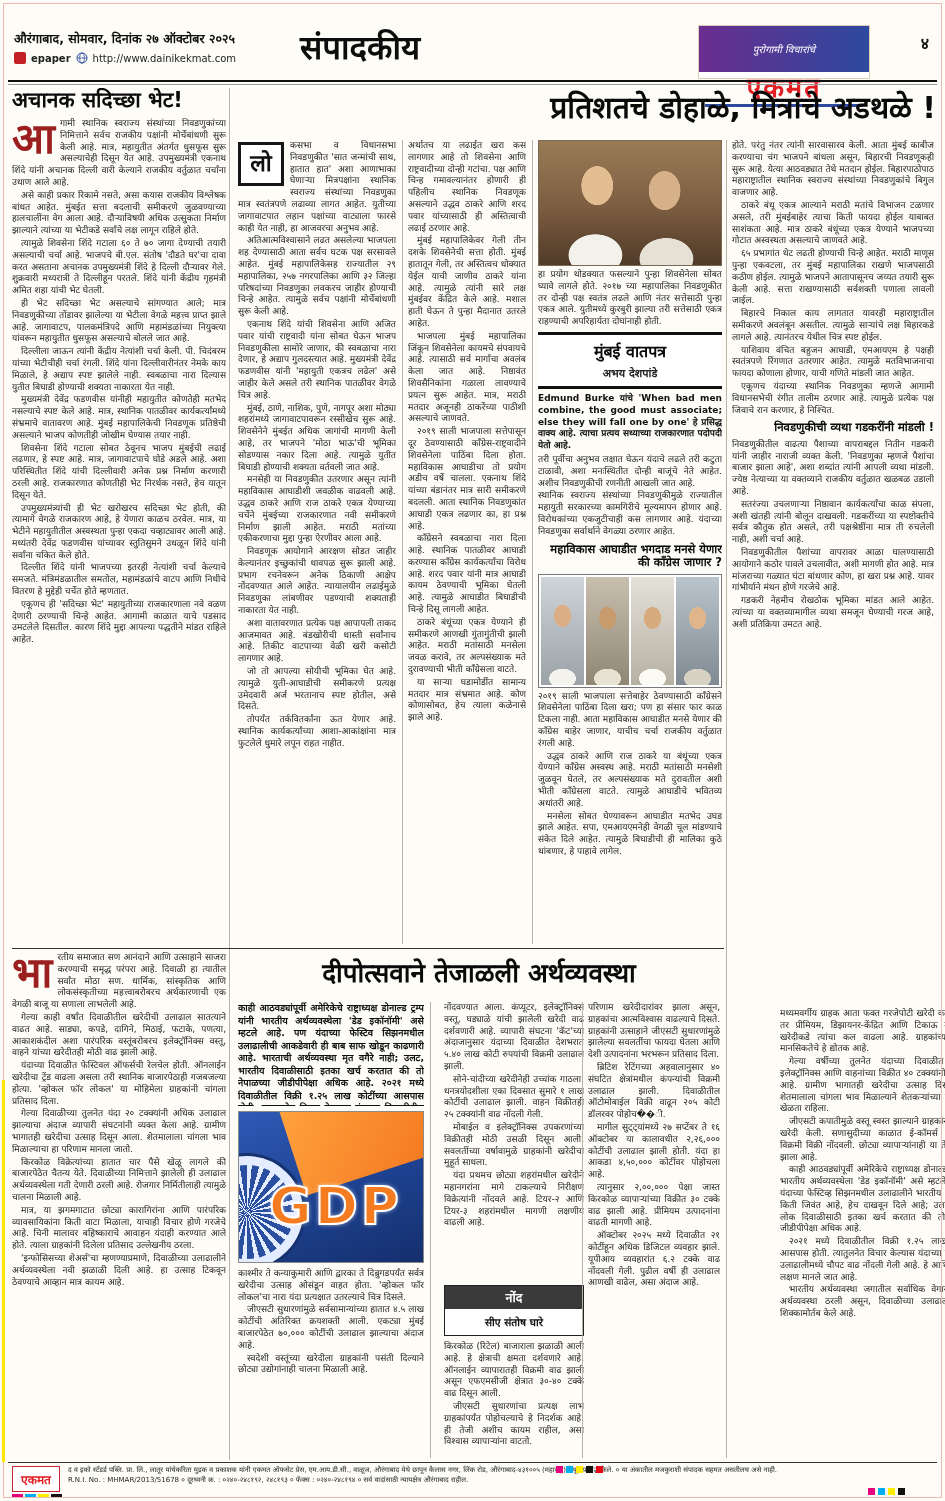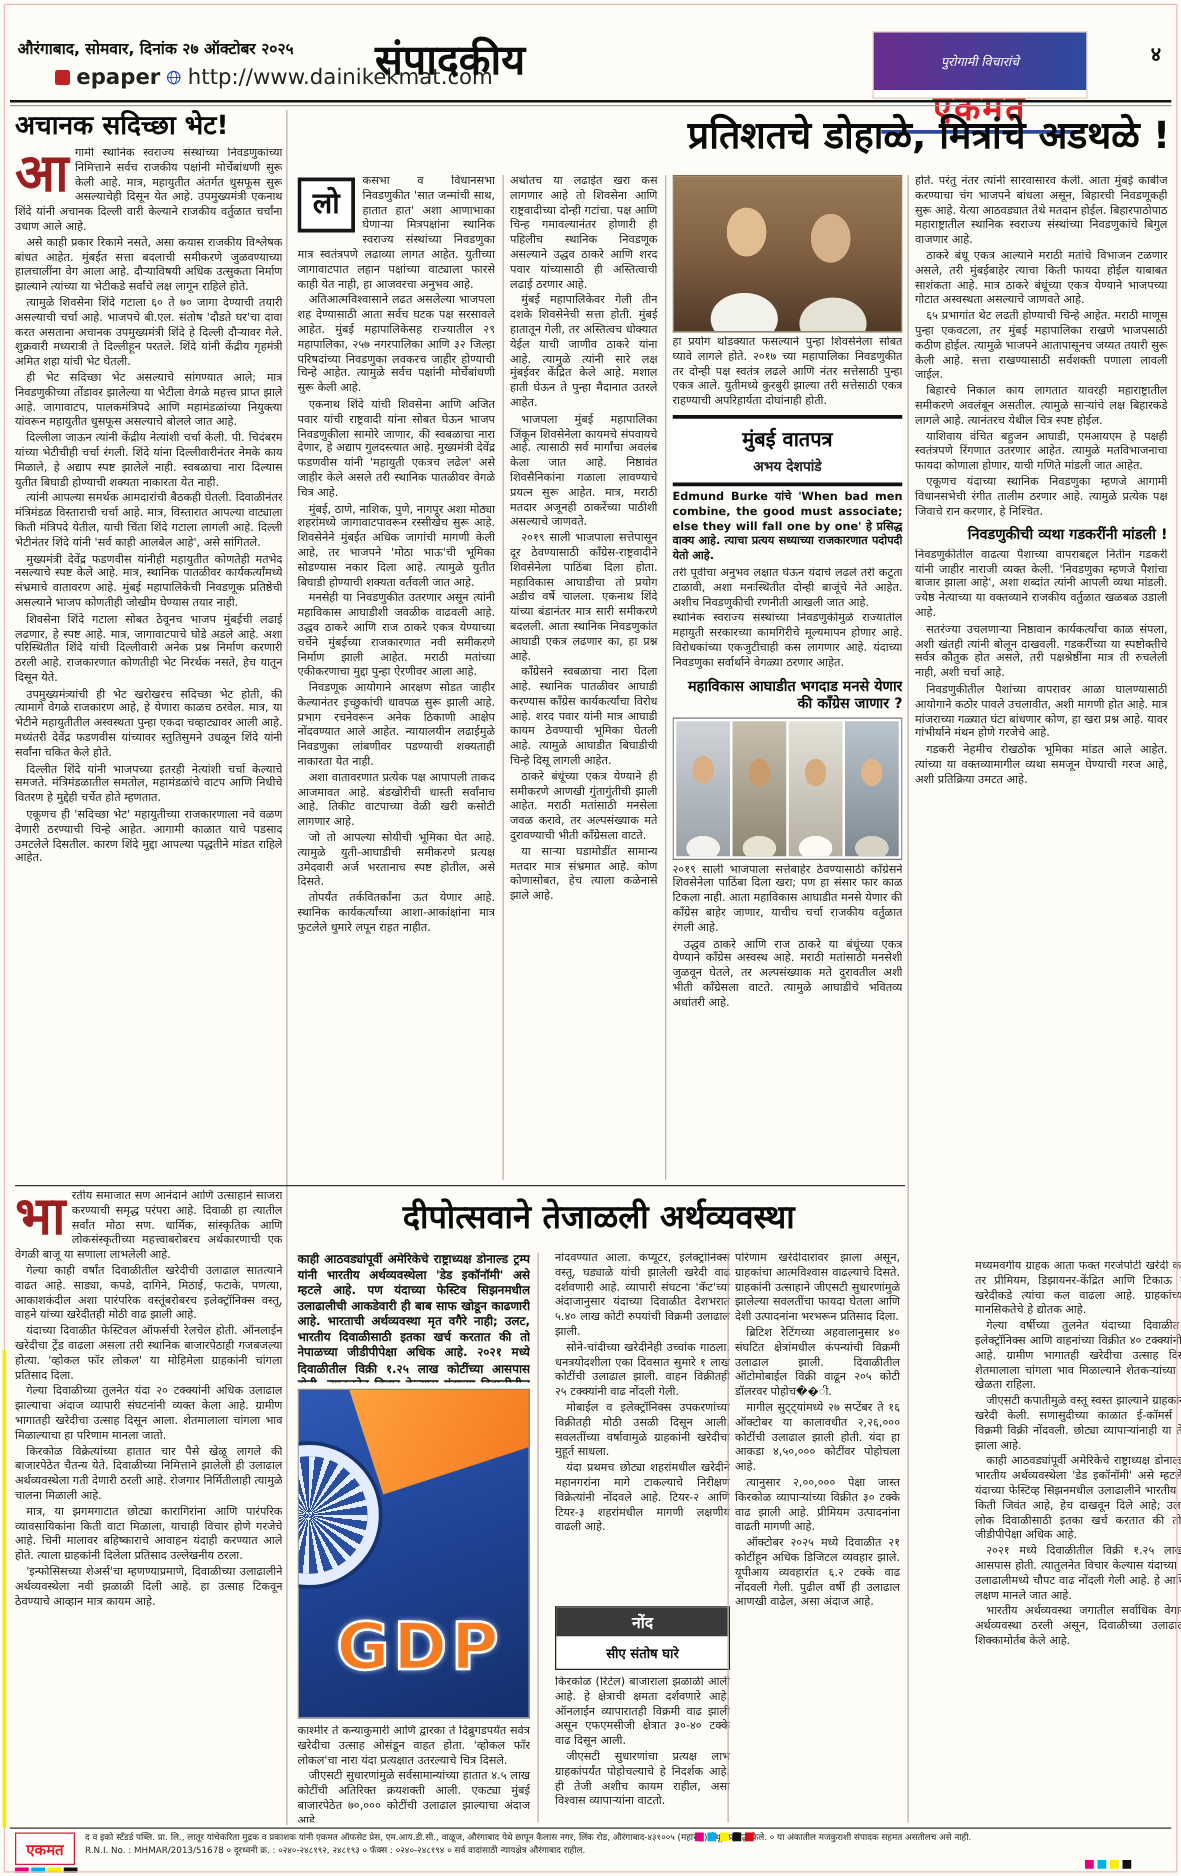--- a/index.html
+++ b/index.html
@@ -4,21 +4,21 @@
 <style>
   * { margin:0; padding:0; box-sizing:border-box; }
   html,body { background:#d9d6cf; }
   body { font-family:"DejaVu Sans", sans-serif; }
   #page { position:relative; width:945px; height:1501px; margin:0 auto; background:#fdfcf7; overflow:hidden; }
   .frame { position:absolute; inset:3px; border:1px solid #f0b9b2; pointer-events:none; z-index:5; }
   .edge-yellow { position:absolute; left:2px; top:1080px; width:3px; height:382px; background:#ffe800; z-index:6; }
 
   
   .hdr-date { position:absolute; left:14px; top:30px; font-size:12.5px; font-weight:bold; color:#111; }
-  .hdr-epaper { position:absolute; left:14px; top:52px; display:flex; align-items:center; gap:5px; font-size:17px; color:#222;margin-left:30px; }
+  .hdr-epaper { position:absolute; left:14px; top:52px; display:flex; align-items:center; gap:5px; font-size:10px; color:#222; }
   .ep-badge { width:12px; height:12px; background:#c22126; display:inline-block; border-radius:2px; }
   .ep-label { font-weight:bold; }
   .hdr-section { position:absolute; left:240px; top:24px; width:240px; text-align:center; font-size:33px; font-weight:bold; color:#0d0d0d; }
   .masthead { position:absolute; left:698px; top:25px; width:172px; height:54px; border:1px solid #decbb8; background:#fff; }
   .mh-tag { background:linear-gradient(90deg,#6a2d8f,#2d4a9e); color:#fff; font-style:italic; font-size:10px; text-align:center; padding:16px 0; }
   .mh-brand { color:#e31e24; font-size:27px; font-weight:bold; text-align:center; line-height:32px; letter-spacing:2px; }
   .mh-bar { height:3px; background:#2d4a9e; margin:0 6px; }
   .hdr-pageno { position:absolute; right:16px; top:32px; font-size:16px; font-weight:bold; color:#111; }
   .hline { position:absolute; background:#444; height:1px; z-index:2; }
   .hline.thick { height:2px; background:#111; }
@@ -53,21 +53,21 @@
   .vata .t { font-size:16px; font-weight:bold; color:#0a0a0a; }
   .vata .a { font-size:11px; font-weight:bold; margin-top:3px; color:#222; }
 
   .strip { display:flex; gap:2px; border:1px solid #777; padding:2px; background:#fff; margin:2px 0 3px; }
   .headshot { flex:1; height:108px; }
 
   .art-bottom-h { position:absolute; left:236px; top:954px; width:486px; text-align:center; font-size:26px; font-weight:bold; color:#0a0a0a; }
   .b-col { position:absolute; top:1002px; height:456px; overflow:hidden; }
   .intro-bold { font-weight:bold; font-size:9.5px; line-height:12.5px; text-align:justify; color:#111; height:104px; overflow:hidden; margin-bottom:5px; }
 
-  .gdp { position:relative; width:100%; height:264px; border:1px solid #8a8a8a; overflow:hidden; margin-bottom:5px;
+  .gdp { position:relative; width:100%; height:152px; border:1px solid #8a8a8a; overflow:hidden; margin-bottom:5px;
     background:linear-gradient(160deg,#2e59b5 0%,#1d418f 55%,#152f6d 100%); }
   .gdp-ribbon { position:absolute; right:-45px; top:-34px; width:180px; height:92px; transform:rotate(-18deg);
     background:linear-gradient(135deg,#ffa23d,#f2711c); }
   .gdp-chakra { position:absolute; left:-48px; top:44px; width:112px; height:112px; border-radius:50%;
     background:repeating-conic-gradient(#e4ecff 0deg 6deg, #2a4fa0 6deg 15deg);
     border:9px solid #e4ecff; box-shadow:0 0 0 3px #16336f; }
   .gdp-text { position:absolute; left:30px; bottom:26px; font-size:52px; font-weight:bold; color:#f47b20;
     -webkit-text-stroke:2px #ffffff; text-shadow:0 0 5px rgba(255,255,255,.85); letter-spacing:3px; }
 
   .note { border:1px solid #222; margin:5px 0; background:#fff; }
@@ -121,21 +121,20 @@
 
   <div class="art-topleft">
     <h2>अचानक सदिच्छा भेट!</h2>
     <div class="lt-body news">
       <span class="dropcap">आ</span>
     <p>गामी स्थानिक स्वराज्य संस्थांच्या निवडणुकांच्या निमित्ताने सर्वच राजकीय पक्षांनी मोर्चेबांधणी सुरू केली आहे. मात्र, महायुतीत अंतर्गत धुसफूस सुरू असल्याचेही दिसून येत आहे. उपमुख्यमंत्री एकनाथ शिंदे यांनी अचानक दिल्ली वारी केल्याने राजकीय वर्तुळात चर्चांना उधाण आले आहे.</p>
         <p>असे काही प्रकार रिकामे नसते, असा कयास राजकीय विश्लेषक बांधत आहेत. मुंबईत सत्ता बदलाची समीकरणे जुळवण्याच्या हालचालींना वेग आला आहे. दौऱ्याविषयी अधिक उत्सुकता निर्माण झाल्याने त्यांच्या या भेटीकडे सर्वांचे लक्ष लागून राहिले होते.</p>
         <p>त्यामुळे शिवसेना शिंदे गटाला ६० ते ७० जागा देण्याची तयारी असल्याची चर्चा आहे. भाजपचे बी.एल. संतोष 'दौडते घर'चा दावा करत असताना अचानक उपमुख्यमंत्री शिंदे हे दिल्ली दौऱ्यावर गेले. शुक्रवारी मध्यरात्री ते दिल्लीहून परतले. शिंदे यांनी केंद्रीय गृहमंत्री अमित शहा यांची भेट घेतली.</p>
         <p>ही भेट सदिच्छा भेट असल्याचे सांगण्यात आले; मात्र निवडणुकीच्या तोंडावर झालेल्या या भेटीला वेगळे महत्त्व प्राप्त झाले आहे. जागावाटप, पालकमंत्रिपदे आणि महामंडळांच्या नियुक्त्या यांवरून महायुतीत धुसफूस असल्याचे बोलले जात आहे.</p>
         <p>दिल्लीला जाऊन त्यांनी केंद्रीय नेत्यांशी चर्चा केली. पी. चिदंबरम यांच्या भेटीचीही चर्चा रंगली. शिंदे यांना दिल्लीवारीनंतर नेमके काय मिळाले, हे अद्याप स्पष्ट झालेले नाही. स्वबळाचा नारा दिल्यास युतीत बिघाडी होण्याची शक्यता नाकारता येत नाही.</p>
-        <p>त्यांनी आपल्या समर्थक आमदारांची बैठकही घेतली. दिवाळीनंतर मंत्रिमंडळ विस्ताराची चर्चा आहे. मात्र, विस्तारात आपल्या वाट्याला किती मंत्रिपदे येतील, याची चिंता शिंदे गटाला लागली आहे. दिल्ली भेटीनंतर शिंदे यांनी 'सर्व काही आलबेल आहे', असे सांगितले.</p>
         <p>मुख्यमंत्री देवेंद्र फडणवीस यांनीही महायुतीत कोणतेही मतभेद नसल्याचे स्पष्ट केले आहे. मात्र, स्थानिक पातळीवर कार्यकर्त्यांमध्ये संभ्रमाचे वातावरण आहे. मुंबई महापालिकेची निवडणूक प्रतिष्ठेची असल्याने भाजप कोणतीही जोखीम घेण्यास तयार नाही.</p>
         <p>शिवसेना शिंदे गटाला सोबत ठेवूनच भाजप मुंबईची लढाई लढणार, हे स्पष्ट आहे. मात्र, जागावाटपाचे घोडे अडले आहे. अशा परिस्थितीत शिंदे यांची दिल्लीवारी अनेक प्रश्न निर्माण करणारी ठरली आहे. राजकारणात कोणतीही भेट निरर्थक नसते, हेच यातून दिसून येते.</p>
         <p>उपमुख्यमंत्र्यांची ही भेट खरोखरच सदिच्छा भेट होती, की त्यामागे वेगळे राजकारण आहे, हे येणारा काळच ठरवेल. मात्र, या भेटीने महायुतीतील अस्वस्थता पुन्हा एकदा चव्हाट्यावर आली आहे. मध्यंतरी देवेंद्र फडणवीस यांच्यावर स्तुतिसुमने उधळून शिंदे यांनी सर्वांना चकित केले होते.</p>
         <p>दिल्लीत शिंदे यांनी भाजपच्या इतरही नेत्यांशी चर्चा केल्याचे समजते. मंत्रिमंडळातील समतोल, महामंडळांचे वाटप आणि निधीचे वितरण हे मुद्देही चर्चेत होते म्हणतात.</p>
         <p>एकूणच ही 'सदिच्छा भेट' महायुतीच्या राजकारणाला नवे वळण देणारी ठरण्याची चिन्हे आहेत. आगामी काळात याचे पडसाद उमटलेले दिसतील. कारण शिंदे मुद्दा आपल्या पद्धतीने मांडत राहिले आहेत.</p>
       </div>
   </div>
 
   <div class="main-headline">प्रतिशतचे डोहाळे, मित्रांचे अडथळे !</div>
 
@@ -181,20 +180,21 @@
     <div class="subhead">महाविकास आघाडीत भगदाड मनसे येणार की काँग्रेस जाणार ?</div>
     <div class="strip">
       <div class="headshot" style="background:radial-gradient(ellipse 14px 18px at 50% 36%, #dcae85 0 60%, rgba(0,0,0,0) 62%),radial-gradient(ellipse 22px 16px at 50% 94%, #f4f2ec 0 60%, rgba(0,0,0,0) 62%),linear-gradient(180deg,#cfd4d8,#9aa2a8);"></div>
       <div class="headshot" style="background:radial-gradient(ellipse 14px 18px at 50% 38%, #c89b6d 0 60%, rgba(0,0,0,0) 62%),radial-gradient(ellipse 22px 16px at 50% 94%, #e8e2d2 0 60%, rgba(0,0,0,0) 62%),linear-gradient(180deg,#c9bfae,#8f8674);"></div>
       <div class="headshot" style="background:radial-gradient(ellipse 14px 18px at 50% 38%, #d8ab7e 0 60%, rgba(0,0,0,0) 62%),radial-gradient(ellipse 22px 16px at 50% 94%, #fbfaf4 0 60%, rgba(0,0,0,0) 62%),linear-gradient(180deg,#e4e1d8,#b5b0a2);"></div>
       <div class="headshot" style="background:radial-gradient(ellipse 14px 18px at 50% 38%, #e0b58b 0 60%, rgba(0,0,0,0) 62%),radial-gradient(ellipse 22px 16px at 50% 94%, #d8d2c4 0 60%, rgba(0,0,0,0) 62%),linear-gradient(180deg,#b9c4cc,#7f8a92);"></div>
     </div>
     <div class="news">
         <p>२०१९ साली भाजपाला सत्तेबाहेर ठेवण्यासाठी काँग्रेसने शिवसेनेला पाठिंबा दिला खरा; पण हा संसार फार काळ टिकला नाही. आता महाविकास आघाडीत मनसे येणार की काँग्रेस बाहेर जाणार, याचीच चर्चा राजकीय वर्तुळात रंगली आहे.</p>
         <p>उद्धव ठाकरे आणि राज ठाकरे या बंधूंच्या एकत्र येण्याने काँग्रेस अस्वस्थ आहे. मराठी मतांसाठी मनसेशी जुळवून घेतले, तर अल्पसंख्याक मते दुरावतील अशी भीती काँग्रेसला वाटते. त्यामुळे आघाडीचे भवितव्य अधांतरी आहे.</p>
+        <p>मनसेला सोबत घेण्यावरून आघाडीत मतभेद उघड झाले आहेत. सपा, एमआयएमनेही वेगळी चूल मांडण्याचे संकेत दिले आहेत. त्यामुळे बिघाडीची ही मालिका कुठे थांबणार, हे पाहावे लागेल.</p>
       </div>
   </div>
 
   <div class="m-col" style="left:732px; width:202px;">
     <div class="news">
         <p>होते. परंतु नंतर त्यांनी सारवासारव केली. आता मुंबई काबीज करण्याचा चंग भाजपने बांधला असून, बिहारची निवडणूकही सुरू आहे. येत्या आठवड्यात तेथे मतदान होईल. बिहारपाठोपाठ महाराष्ट्रातील स्थानिक स्वराज्य संस्थांच्या निवडणुकांचे बिगुल वाजणार आहे.</p>
         <p>ठाकरे बंधू एकत्र आल्याने मराठी मतांचे विभाजन टळणार असले, तरी मुंबईबाहेर त्याचा किती फायदा होईल याबाबत साशंकता आहे. मात्र ठाकरे बंधूंच्या एकत्र येण्याने भाजपच्या गोटात अस्वस्थता असल्याचे जाणवते आहे.</p>
         <p>६५ प्रभागांत थेट लढती होण्याची चिन्हे आहेत. मराठी माणूस पुन्हा एकवटला, तर मुंबई महापालिका राखणे भाजपसाठी कठीण होईल. त्यामुळे भाजपने आतापासूनच जय्यत तयारी सुरू केली आहे. सत्ता राखण्यासाठी सर्वशक्ती पणाला लावली जाईल.</p>
         <p>बिहारचे निकाल काय लागतात यावरही महाराष्ट्रातील समीकरणे अवलंबून असतील. त्यामुळे साऱ्यांचे लक्ष बिहारकडे लागले आहे. त्यानंतरच येथील चित्र स्पष्ट होईल.</p>
         <p>याशिवाय वंचित बहुजन आघाडी, एमआयएम हे पक्षही स्वतंत्रपणे रिंगणात उतरणार आहेत. त्यामुळे मतविभाजनाचा फायदा कोणाला होणार, याची गणिते मांडली जात आहेत.</p>

